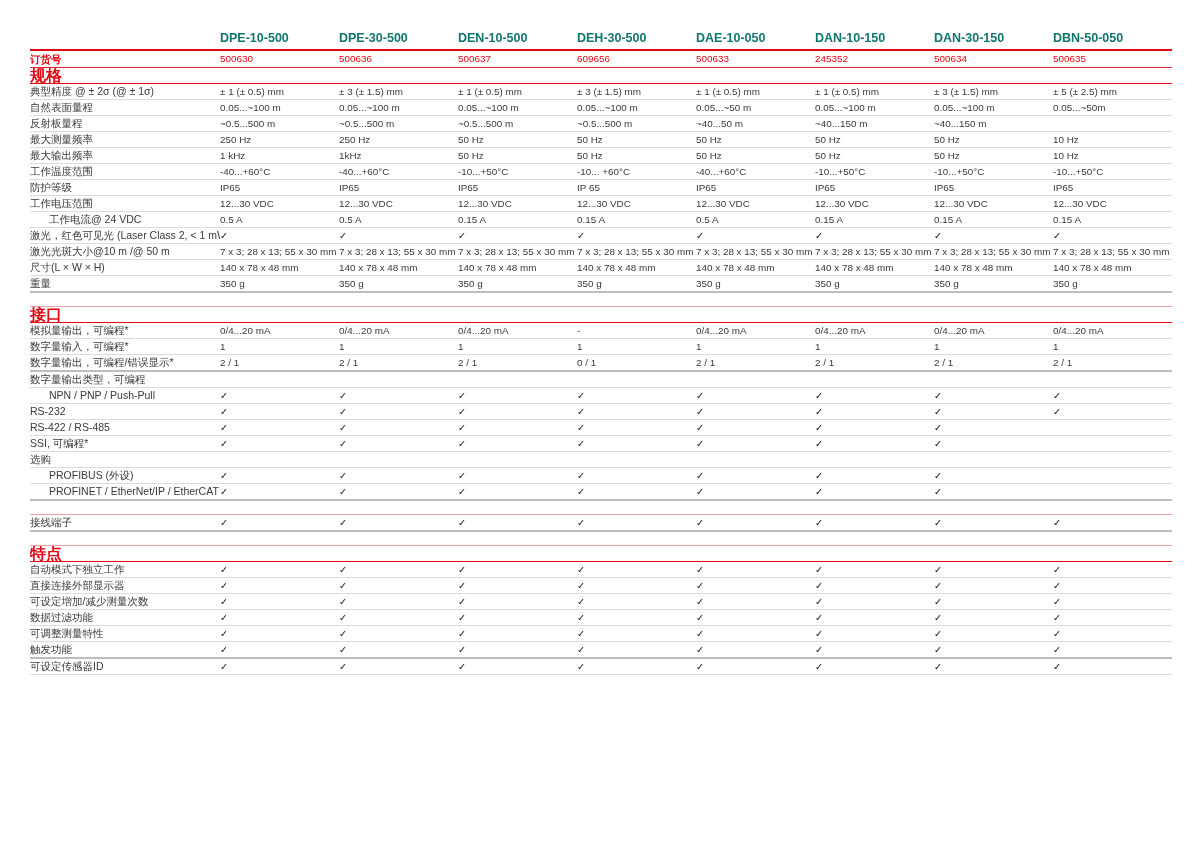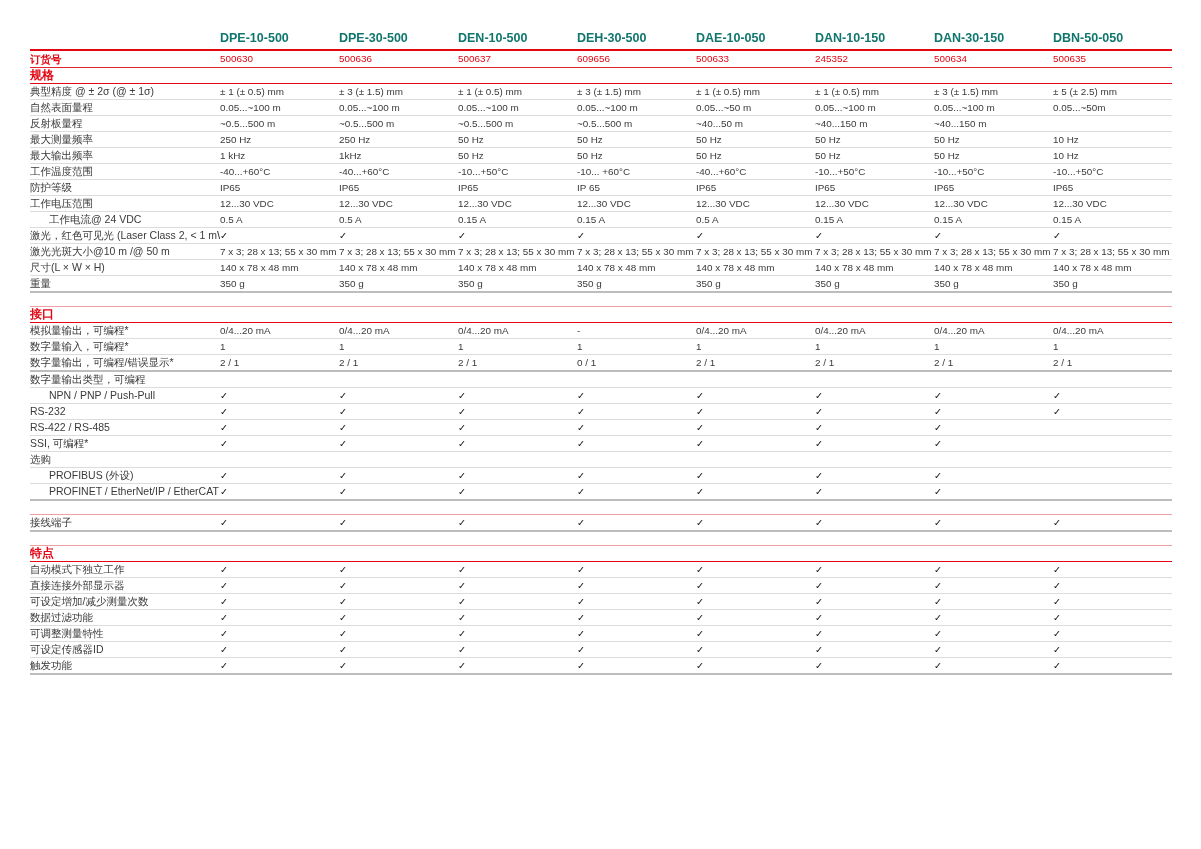--- a/index.html
+++ b/index.html
@@ -27,21 +27,21 @@
     border-bottom:2px solid #e30613;
   }
   
   tr.order td{
     color:#e30613;height:16px;line-height:16px;
     border-bottom:1.5px solid #e2242e;
   }
   tr.order td.label{font-weight:bold;}
   
   tr.section td{
-    color:#e30613;font-weight:bold;font-size:12px;
+    color:#e30613;font-weight:bold;font-size:16px;
     height:15px;border-bottom:1.5px solid #e30613;
   }
   
   tr.spacer td{height:13px;border-bottom:1px solid #efa0a4;}
   
   tr.row td{border-bottom:1px solid #dcdcdc;}
   tr.row.strong td{border-bottom:2px solid #bdbdbd;}
   td.label{padding-right:6px;}
   td.label.indent{padding-left:19px;}
   td.val{font-size:9.9px;padding-right:2px;letter-spacing:0;}
@@ -427,33 +427,33 @@
           <td class="label">可调整测量特性</td>
           <td class="val check">✓</td>
           <td class="val check">✓</td>
           <td class="val check">✓</td>
           <td class="val check">✓</td>
           <td class="val check">✓</td>
           <td class="val check">✓</td>
           <td class="val check">✓</td>
           <td class="val check">✓</td>
         </tr>
-        <tr class="row">
-          <td class="label">可设定传感器ID</td>
-          <td class="val check">✓</td>
-          <td class="val check">✓</td>
-          <td class="val check">✓</td>
-          <td class="val check">✓</td>
-          <td class="val check">✓</td>
-          <td class="val check">✓</td>
-          <td class="val check">✓</td>
-          <td class="val check">✓</td>
-        </tr>
         <tr class="row strong">
           <td class="label">触发功能</td>
+          <td class="val check">✓</td>
+          <td class="val check">✓</td>
+          <td class="val check">✓</td>
+          <td class="val check">✓</td>
+          <td class="val check">✓</td>
+          <td class="val check">✓</td>
+          <td class="val check">✓</td>
+          <td class="val check">✓</td>
+        </tr>
+        <tr class="row">
+          <td class="label">可设定传感器ID</td>
           <td class="val check">✓</td>
           <td class="val check">✓</td>
           <td class="val check">✓</td>
           <td class="val check">✓</td>
           <td class="val check">✓</td>
           <td class="val check">✓</td>
           <td class="val check">✓</td>
           <td class="val check">✓</td>
         </tr>
       </tbody>

